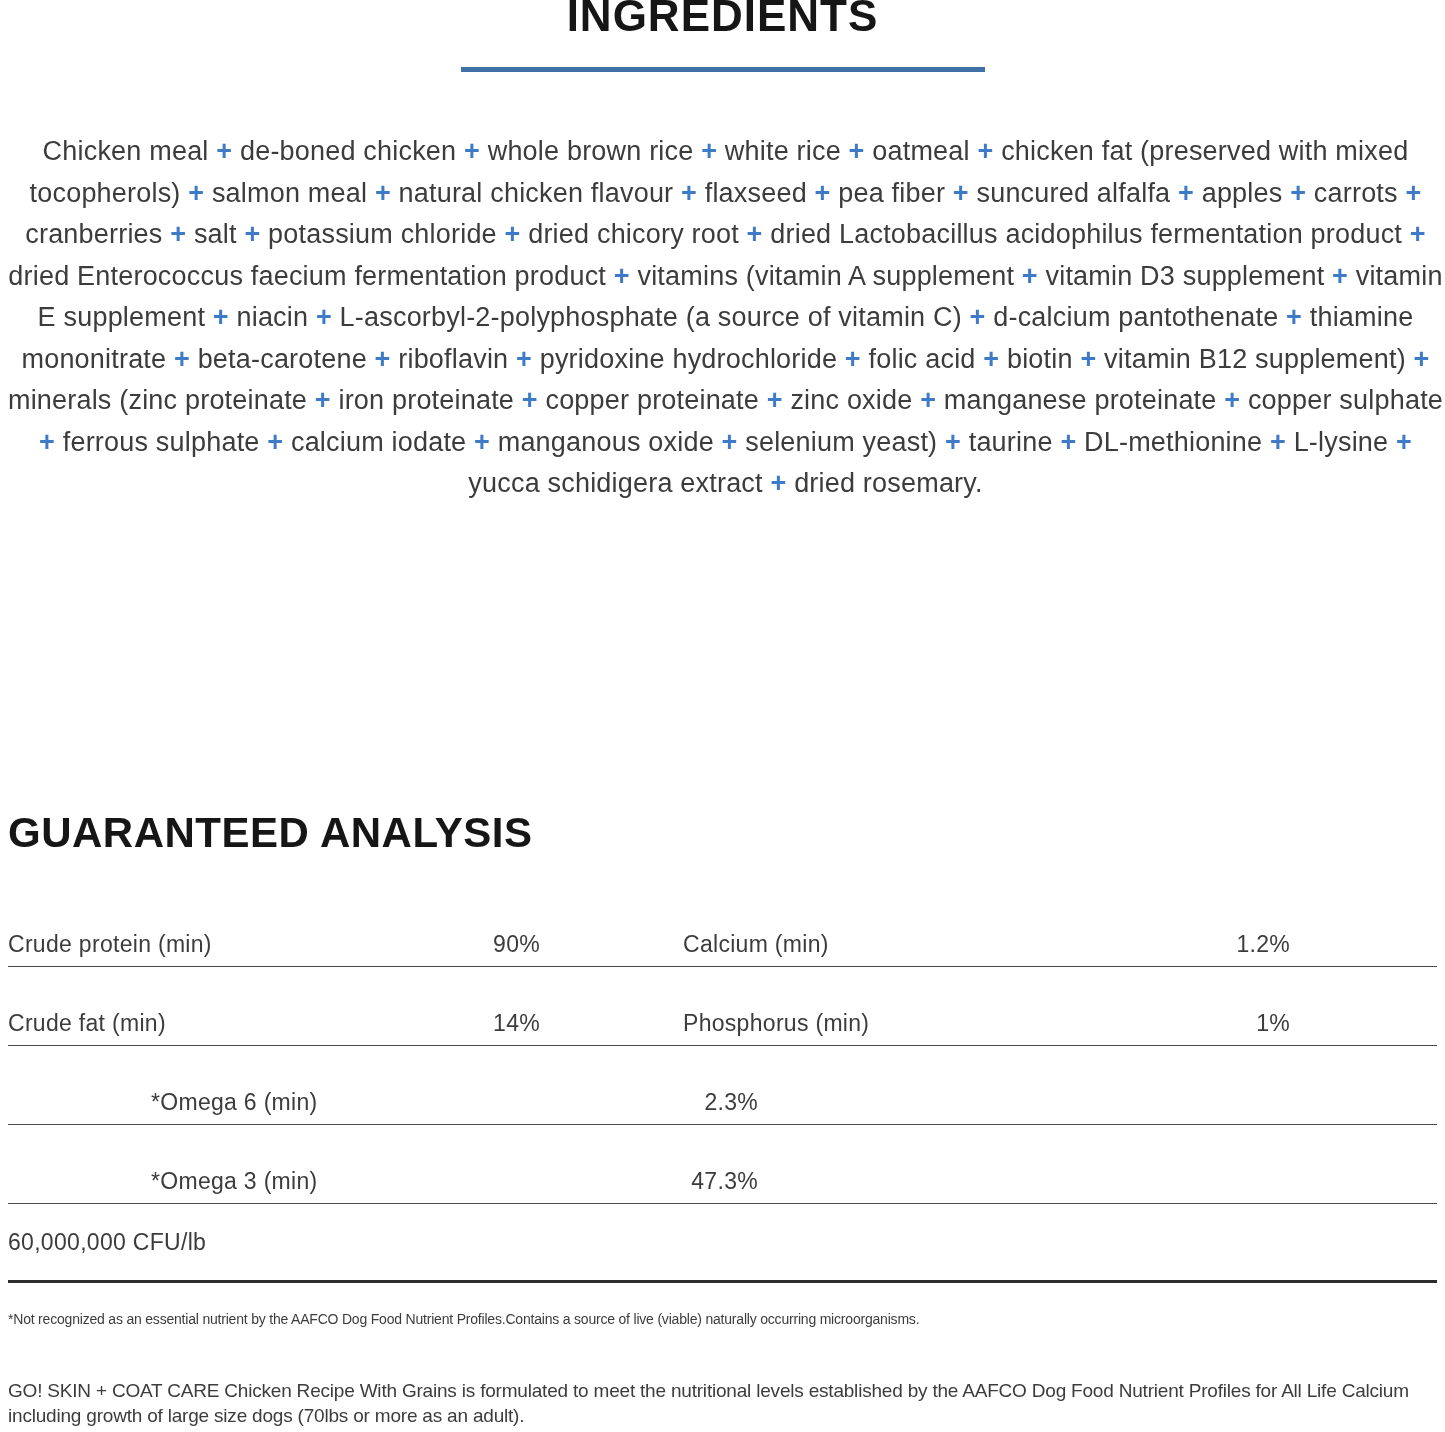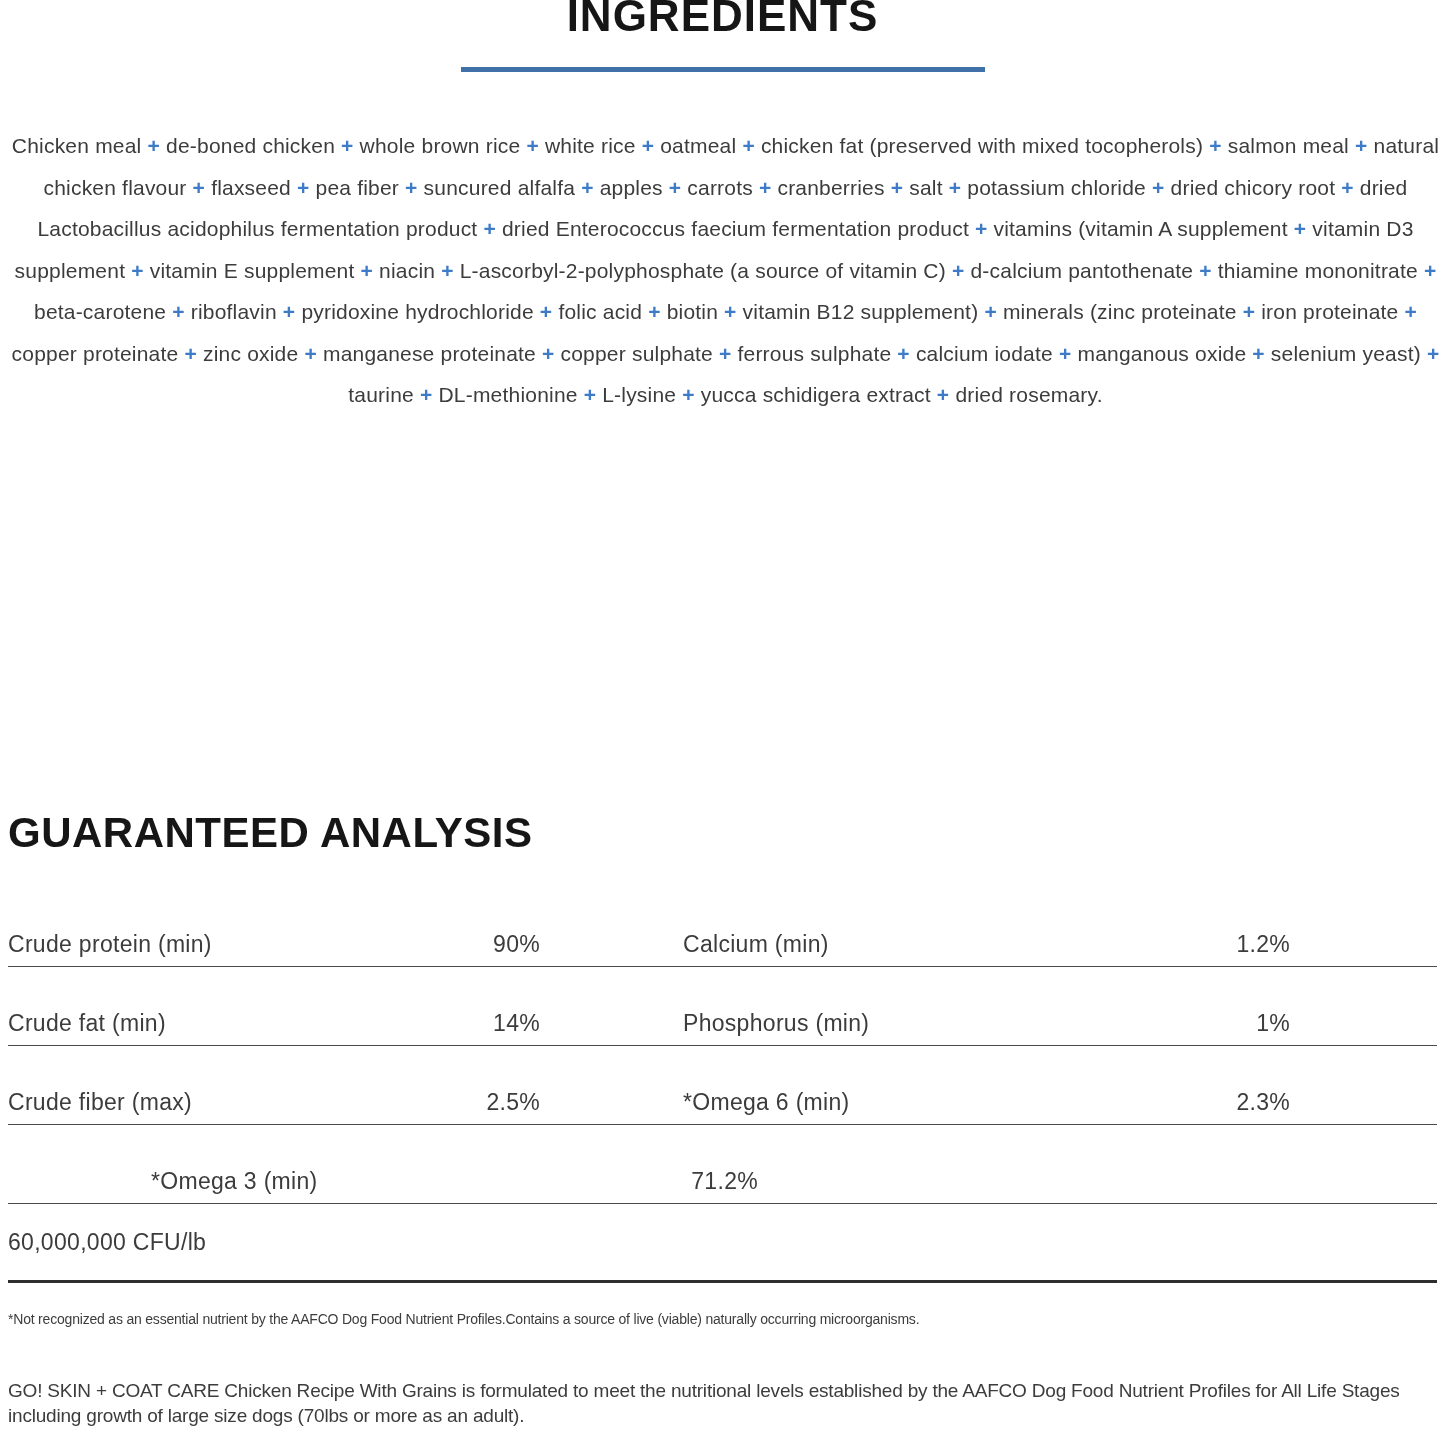--- a/index.html
+++ b/index.html
@@ -39,21 +39,21 @@
     width: 524px;
     height: 5px;
     background: var(--underline-blue, #4070A8);
   }
   .ingredients-text {
     position: absolute;
     top: 104px;
     left: 7px;
     right: 1px;
     text-align: center;
-    font-size: 21px;
+    font-size: 27px;
     line-height: 41.5px;
     font-weight: 400;
     letter-spacing: 0.2px;
     color: var(--text-dark, #3C3C3C);
   }
   .ingredients-text .plus {
     color: var(--accent-blue, #3D7BC8);
     font-weight: 700;
   }
 
@@ -149,40 +149,36 @@
         <span class="lbl">Crude fat (min)</span>
         <span class="val">14%</span>
       </div>
       <div class="cell right">
         <span class="lbl">Phosphorus (min)</span>
         <span class="val">1%</span>
       </div>
     </div>
 
     <div class="t-row two">
-      <div class="cell left">
-        <span class="lbl">Crude fiber (max)</span>
-        <span class="val">2.5%</span>
-      </div>
       <div class="cell right">
         <span class="lbl">*Omega 6 (min)</span>
         <span class="val">2.3%</span>
       </div>
     </div>
 
     <div class="t-row two">
       <div class="cell right">
         <span class="lbl">*Omega 3 (min)</span>
-        <span class="val">71.2%</span>
+        <span class="val">47.3%</span>
       </div>
     </div>
 
     <div class="t-row full">
       <span class="val">60,000,000 CFU/lb</span>
     </div>
 
   </div>
 
   <div class="footnote-1">*Not recognized as an essential nutrient by the AAFCO Dog Food Nutrient Profiles.Contains a source of live (viable) naturally occurring microorganisms.</div>
 
-  <div class="footnote-2">GO! SKIN + COAT CARE Chicken Recipe With Grains is formulated to meet the nutritional levels established by the AAFCO Dog Food Nutrient Profiles for All Life Stages including growth of large size dogs (70lbs or more as an adult).</div>
+  <div class="footnote-2">GO! SKIN + COAT CARE Chicken Recipe With Grains is formulated to meet the nutritional levels established by the AAFCO Dog Food Nutrient Profiles for All Life Calcium including growth of large size dogs (70lbs or more as an adult).</div>
 
 </div>
 
 </body></html>

